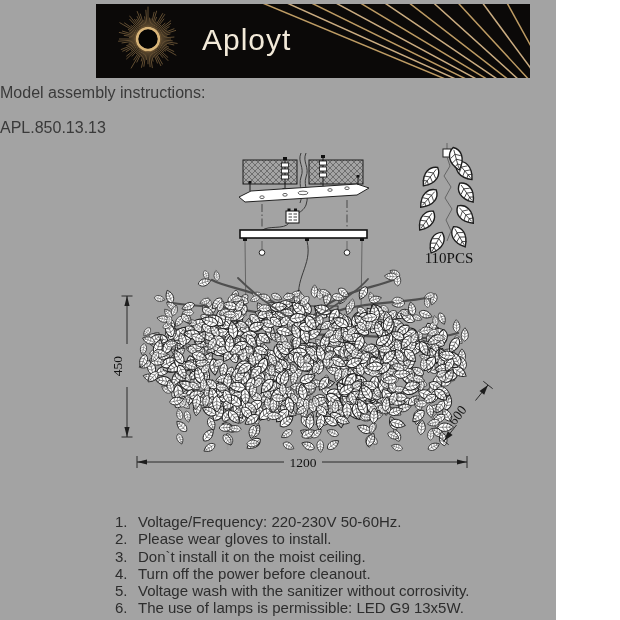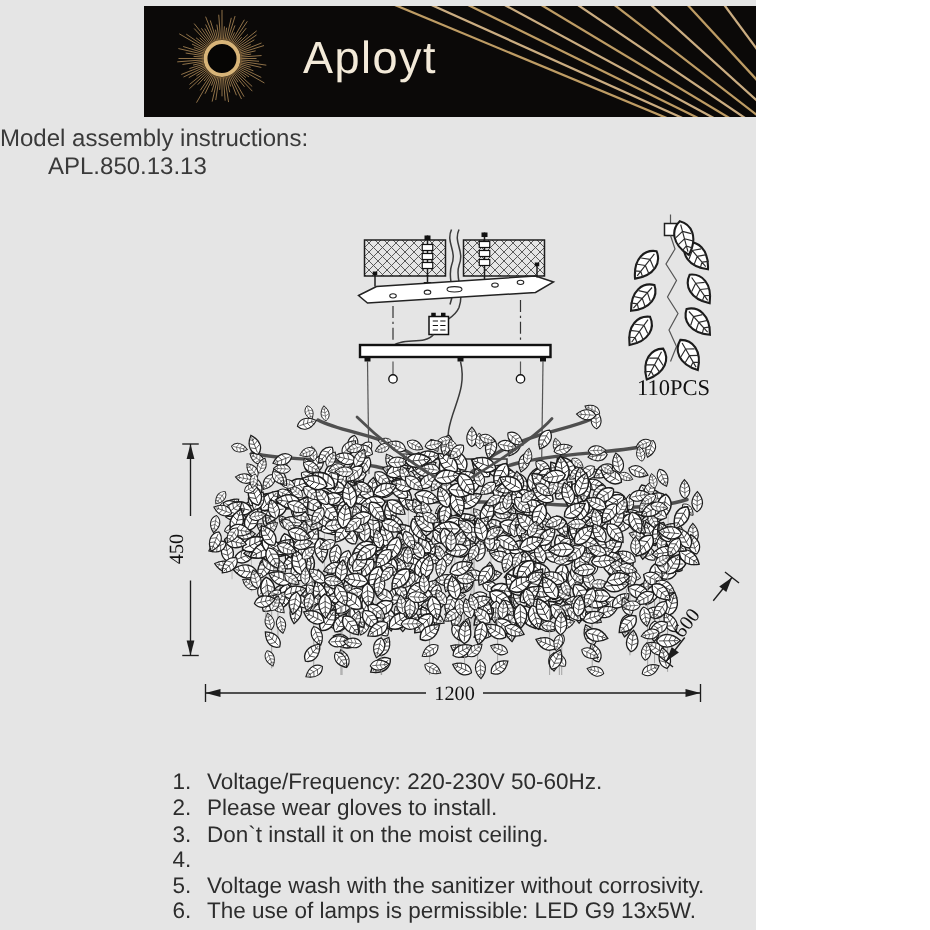--- a/index.html
+++ b/index.html
@@ -1,34 +1,34 @@
 <!DOCTYPE html>
 <html><head>
 <meta charset="utf-8">
 <style>
   html,body{margin:0;padding:0;background:#ffffff;}
   .page{
-    position:relative;width:504px;height:620px;background:#e5e5e5;overflow:hidden;
+    position:relative;width:556px;height:620px;background:#a3a3a3;overflow:hidden;
     font-family:"Liberation Sans",sans-serif;
   }
   
   .banner{
     position:absolute;left:96px;top:4px;width:434px;height:74px;
     background:#0b0908;overflow:hidden;
   }
   .banner svg{position:absolute;left:0;top:0;}
   .brand{
     position:absolute;left:106px;top:50%;transform:translateY(-54%);
     color:#f3ead9;font-size:30px;font-weight:300;letter-spacing:1px;
     font-family:"Liberation Sans",sans-serif;
   }
   
   .title-block{position:absolute;top:84px;left:0;width:620px;text-align:left;color:#3a3a3a;}
   .title-block .t1{font-size:16px;line-height:18px;}
-  .title-block .t2{font-size:16px;line-height:18px;margin-top:1px;padding-left:32px;}
+  .title-block .t2{font-size:16px;line-height:18px;margin-top:17px;}
   
   #drawing{position:absolute;left:0;top:0;}
   .hatch{fill:url(#xh);stroke:#1d1d1d;stroke-width:1;}
   .ln{stroke:#1d1d1d;stroke-width:1;fill:none;}
   .thin{stroke:#555;stroke-width:.8;fill:none;}
   .wire{stroke:#3a3a3a;stroke-width:1;fill:none;}
   .dashdot{stroke:#333;stroke-width:.8;fill:none;stroke-dasharray:8 2.5 1.5 2.5;}
   .dimline{stroke:#1d1d1d;stroke-width:.9;fill:none;}
   .dimfill{fill:#1d1d1d;stroke:none;}
   .dim{font-family:"Liberation Serif",serif;font-size:13.5px;fill:#111;}
@@ -1262,20 +1262,21 @@
     <li>
         <span class="num">2.</span>
         <span>Please wear gloves to install.</span>
       </li>
     <li>
         <span class="num">3.</span>
         <span>Don`t install it on the moist ceiling.</span>
       </li>
     <li>
         <span class="num">4.</span>
+        <span>Turn off the power before cleanout.</span>
       </li>
     <li>
         <span class="num">5.</span>
         <span>Voltage wash with the sanitizer without corrosivity.</span>
       </li>
     <li>
         <span class="num">6.</span>
         <span>The use of lamps is permissible: LED G9 13x5W.</span>
       </li>
   </ol>

